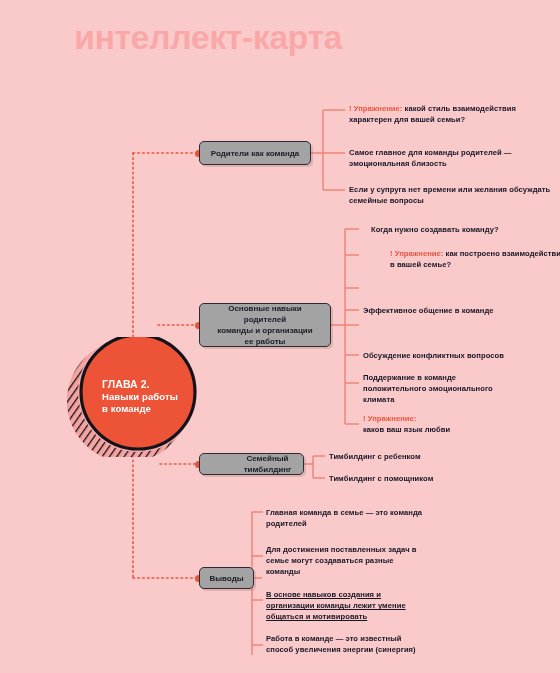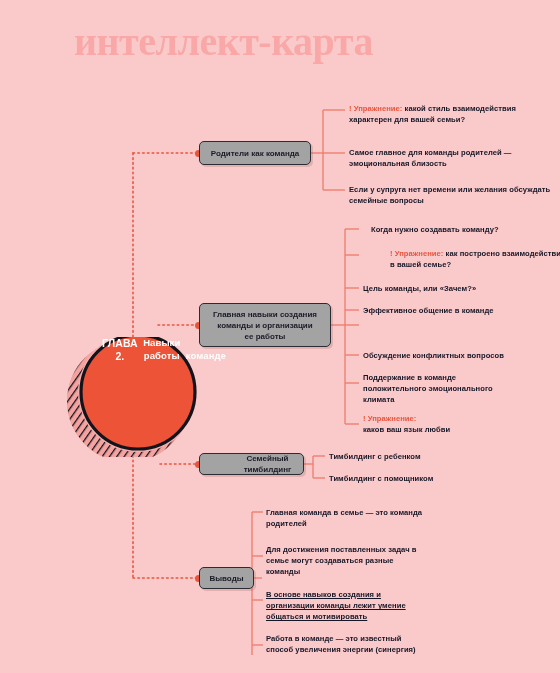--- a/index.html
+++ b/index.html
@@ -8,37 +8,36 @@
     background:#FACACA;
     font-family:"Liberation Sans","DejaVu Sans",sans-serif;
     overflow:hidden;
     position:relative;
   }
   #mindmap{position:absolute;left:0;top:0;width:560px;height:673px;}
 
   
   .title{
     position:absolute;left:74px;top:18px;
-    font-size:40px;font-weight:bold;letter-spacing:-0.5px;
+    font-size:34px;font-weight:bold;letter-spacing:-0.5px;
     color:#F9A7A7;
     white-space:nowrap;
-    font-family:Liberation Serif, serif;
+    font-family:Liberation Sans, sans-serif;
     text-align:right;
   }
 
   
   .core-wrap{position:absolute;left:46px;top:337px;width:180px;height:120px;}
   .core-svg{position:absolute;left:0;top:0;}
   .core-text{
     position:absolute;left:0;top:0;width:180px;height:120px;
-    display:flex;flex-direction:row;justify-content:center;
+    display:flex;flex-direction:column;justify-content:center;
     padding-left:56px;box-sizing:border-box;
     color:#ffffff;font-size:9.5px;font-weight:bold;line-height:12.5px;
     letter-spacing:0.1px;
-    text-align:center;
   }
   .core-text .l1{font-size:10.5px;}
 
   
   .lines{position:absolute;left:0;top:0;width:560px;height:673px;pointer-events:none;}
 
   
   .branch-box{
     position:absolute;
     background:#a3a3a3;
@@ -162,33 +161,30 @@
     <span class="ex">! Упражнение:</span><span> какой стиль взаимодействия характерен для вашей семьи?</span>
   </div>
   <div class="leaf" style="left:349px;top:147px;width:205px;">
     <span>Самое главное для команды родителей — эмоциональная близость</span>
   </div>
   <div class="leaf" style="left:349px;top:184px;width:205px;">
     <span>Если у супруга нет времени или желания обсуждать семейные вопросы</span>
   </div>
 
   <div class="branch-box" style="left:199px;top:303px;width:132px;height:44px;flex-direction:column;">
-    <span>Главная навыки создания</span>
+    <span>Основные навыки родителей</span>
     <span>команды и организации</span>
     <span>ее работы</span>
   </div>
   <div class="leaf" style="left:363px;top:224px;width:195px;margin-left:8px;">
     <span>Когда нужно создавать команду?</span>
   </div>
   <div class="leaf" style="left:370px;top:248px;width:180px;margin-left:20px;">
     <span class="ex">! Упражнение:</span><span> как построено взаимодействие в вашей семье?</span>
   </div>
-  <div class="leaf" style="left:363px;top:283px;width:195px;">
-    <span>Цель команды, или «Зачем?»</span>
-  </div>
   <div class="leaf" style="left:363px;top:305px;width:195px;">
     <span>Эффективное общение в команде</span>
   </div>
   <div class="leaf" style="left:363px;top:350px;width:195px;">
     <span>Обсуждение конфликтных вопросов</span>
   </div>
   <div class="leaf" style="left:363px;top:372px;width:150px;">
     <span>Поддержание в команде положительного эмоционального климата</span>
   </div>
   <div class="leaf" style="left:363px;top:413px;width:150px;">

